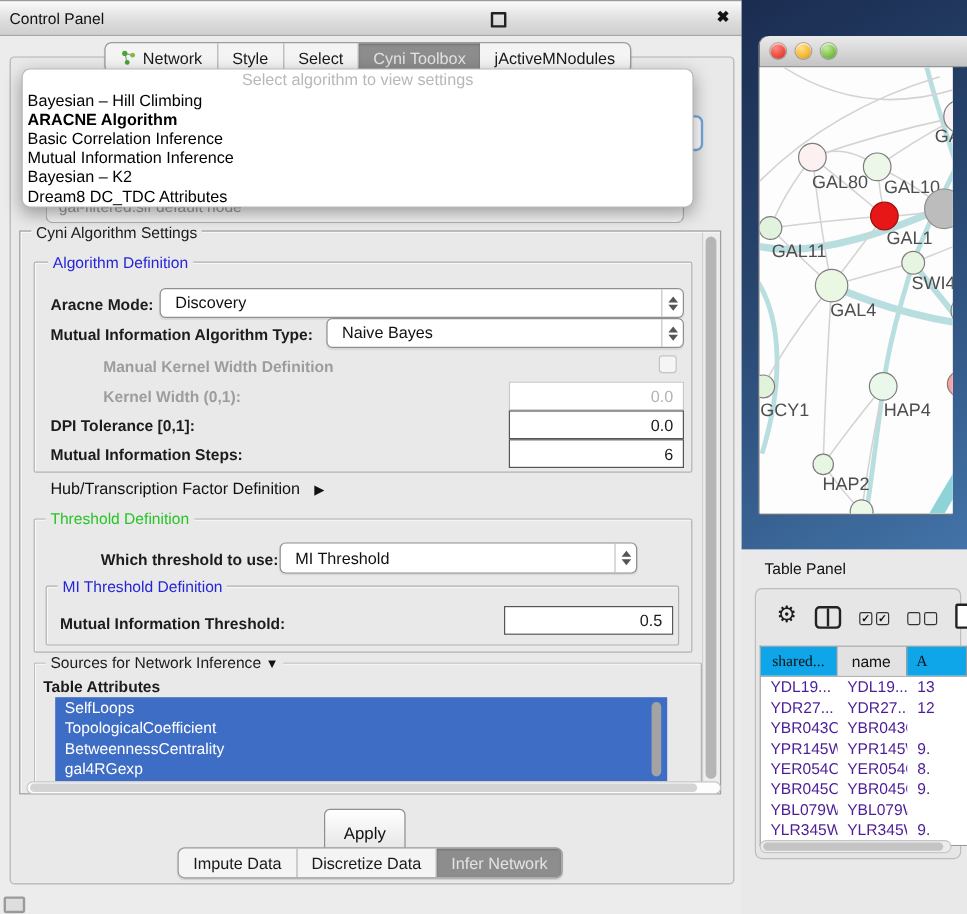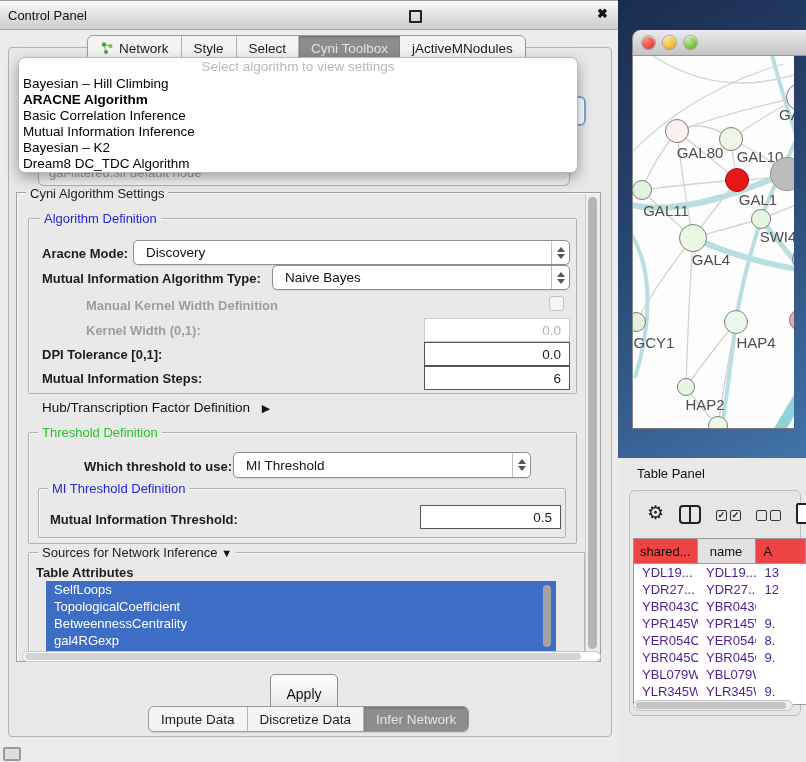--- a/index.html
+++ b/index.html
@@ -112,21 +112,21 @@
   .cbp{display:flex;gap:3px;}
   .cb{width:11px;height:11px;border:1.5px solid #333;border-radius:2px;box-sizing:border-box;
     font-size:9px;line-height:8px;text-align:center;color:#111;font-weight:bold;}
   .docicon{width:16px;height:21px;border:2.5px solid #222;border-radius:2px;box-sizing:border-box;background:#fff;}
 
   .tbl{position:absolute;left:633px;top:538px;width:173px;border:1px solid #9a9a9a;
     border-right:none;box-sizing:border-box;background:#fff;}
   .thead{display:flex;height:24px;}
   .th{display:flex;align-items:center;justify-content:center;font-size:13px;color:#111;
     border-right:1px solid #9a9a9a;box-sizing:border-box;overflow:hidden;}
-  .th.blue{background:#ef4444;}
+  .th.blue{background:#0ea5e9;font-family:Liberation Serif, serif;}
   .th.gray{background:#e2e2e2;}
   .tbody{height:140px;overflow:hidden;border-top:1px solid #9a9a9a;}
   .tr{display:flex;height:17px;background:#fff;}
   .td{font-size:13px;color:#4c1d95;padding-left:8px;line-height:17px;box-sizing:border-box;
     overflow:hidden;white-space:nowrap;}
 </style>
 </head>
 <body>
 
 <div id="screen">
@@ -170,21 +170,21 @@
   </div>
 
   <div class="abs popup">
     <div class="dd-prompt">Select algorithm to view settings</div>
     <div>
         <div class="dd-item">Bayesian – Hill Climbing</div>
         <div class="dd-item bold">ARACNE Algorithm</div>
         <div class="dd-item">Basic Correlation Inference</div>
         <div class="dd-item">Mutual Information Inference</div>
         <div class="dd-item">Bayesian – K2</div>
-        <div class="dd-item">Dream8 DC_TDC Algorithm</div>
+        <div class="dd-item">Dream8 DC_TDC Attributes</div>
       </div>
   </div>
 
   <div class="abs scrollpane"></div>
   <div class="legend" style="left:26px;top:186px;">Cyni Algorithm Settings</div>
   <div class="vscroll" style="left:585px;top:194px;height:462px;">
     <div class="thumb" style="top:3px;height:452px;"></div>
   </div>
 
   <div class="group" style="left:28px;top:218px;width:549px;height:176px;"></div>

